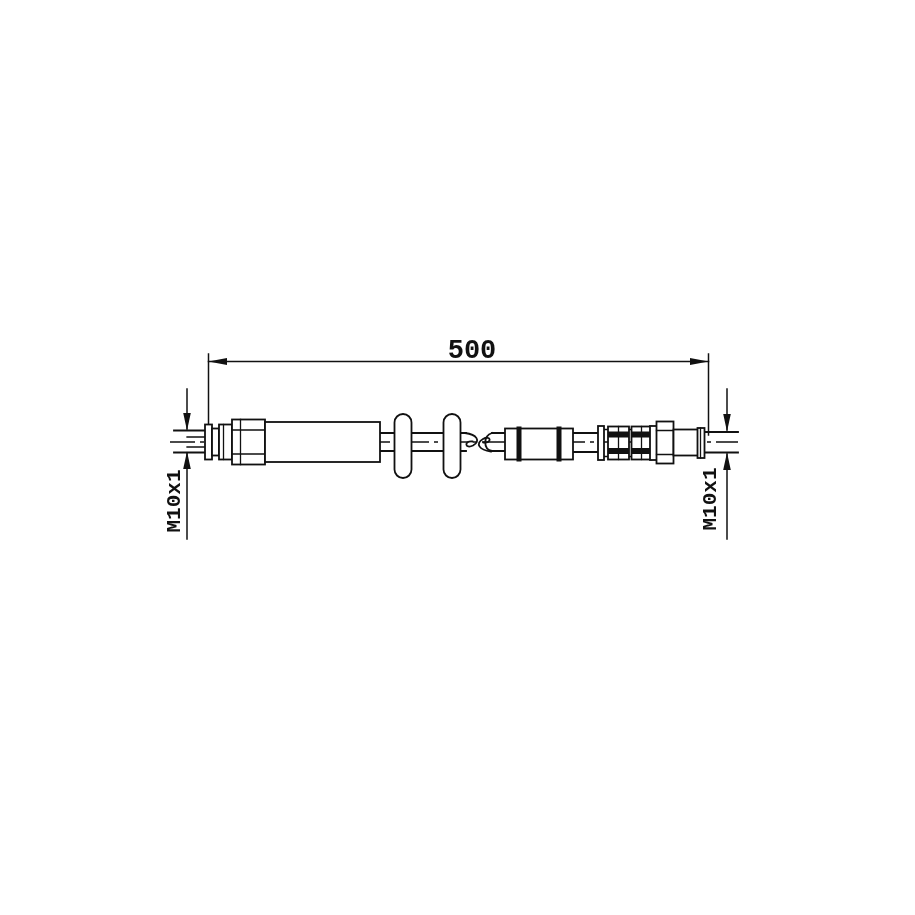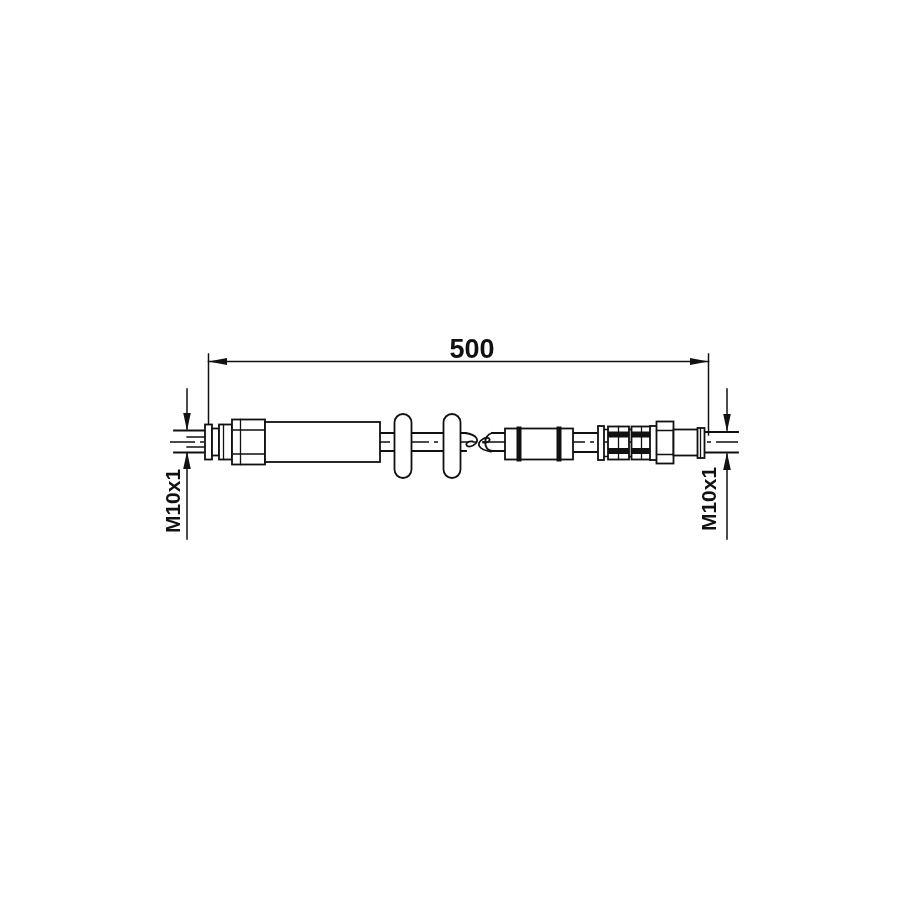--- a/index.html
+++ b/index.html
@@ -1,20 +1,20 @@
 <!DOCTYPE html>
 <html><head>
 <meta charset="utf-8">
 <style>
   html,body{margin:0;padding:0;background:#ffffff;}
   .canvas{
     position:relative;
     width:915px;height:915px;
     background:#ffffff;
-    font-family:Liberation Sans, sans-serif;
+    font-family:Liberation Mono, monospace;
     overflow:hidden;
   }
   svg{position:absolute;left:0;top:0;}
   .outline{stroke:#111;stroke-width:1.8;fill:none;stroke-linecap:square;}
   .outline-fill{stroke:#111;stroke-width:1.8;fill:#ffffff;}
   .thin{stroke:#111;stroke-width:1.3;fill:none;stroke-linecap:square;}
   .dim{stroke:#111;stroke-width:1.5;fill:none;stroke-linecap:square;}
   .solid{fill:#111;stroke:none;}
   .centerline{stroke:#111;stroke-width:1.3;fill:none;stroke-dasharray:25 5 4 5;}
   .dim-text{fill:#111;font-weight:bold;font-size:27px;}

